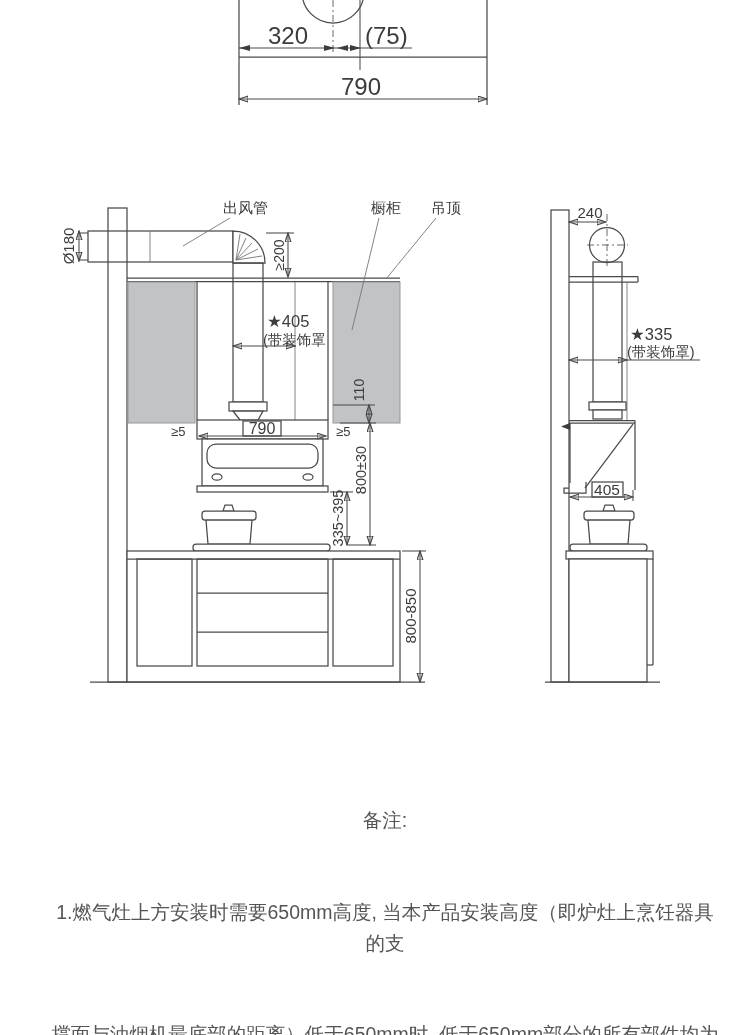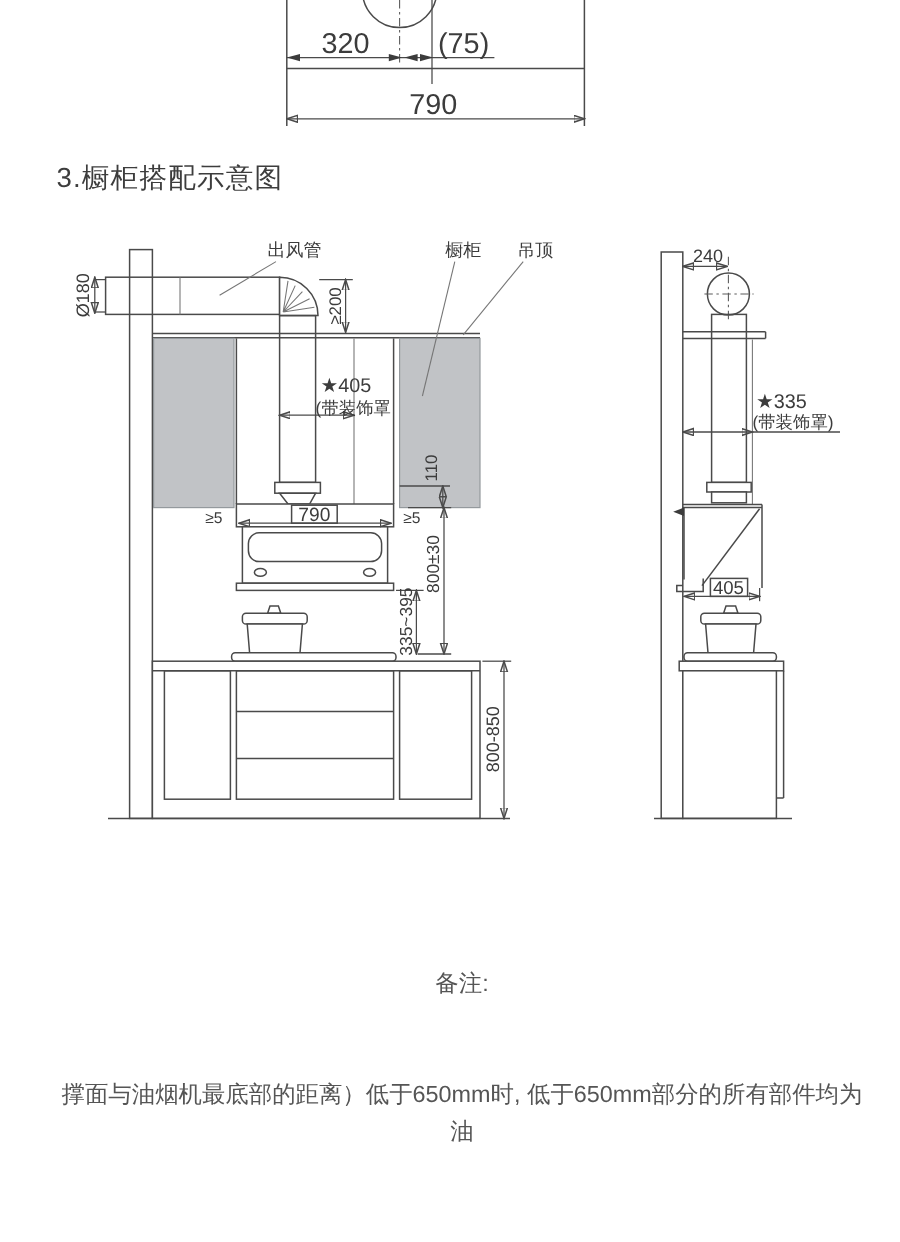--- a/index.html
+++ b/index.html
@@ -239,24 +239,24 @@
       <rect x="566" y="551" width="87" height="8" class="wht"></rect>
       <rect x="569" y="559" width="78" height="123" class="wht"></rect>
       <line x1="653" y1="559" x2="653" y2="665"></line>
       <line x1="647" y1="665" x2="653" y2="665"></line>
     </g>
     <line x1="545" y1="682" x2="660" y2="682"></line>
   </g>
 
 </svg>
 
-<div class="heading">3.橱柜搭配示意图</div>
 
 <div class="notes">
   <div>备注:</div>
+  <div>1.燃气灶上方安装时需要650mm高度, 当本产品安装高度（即炉灶上烹饪器具的支</div>
   <div>撑面与油烟机最底部的距离）低于650mm时, 低于650mm部分的所有部件均为油</div>
   
   
   
   
   
   
   
 </div>
 

